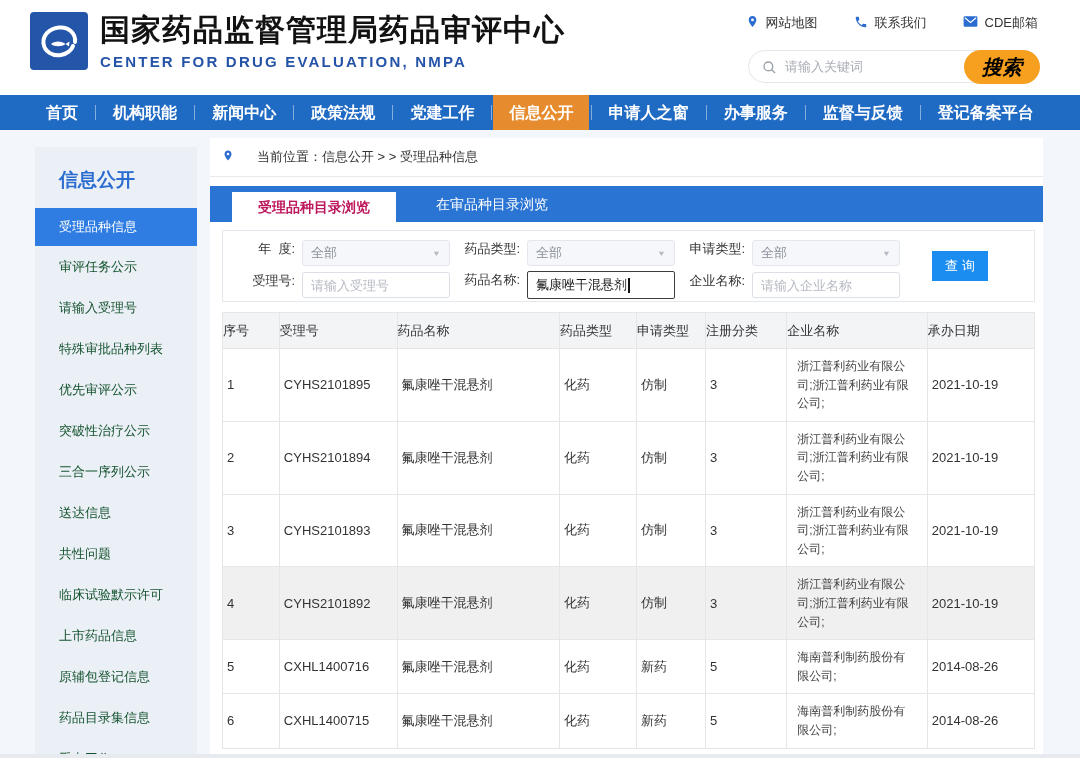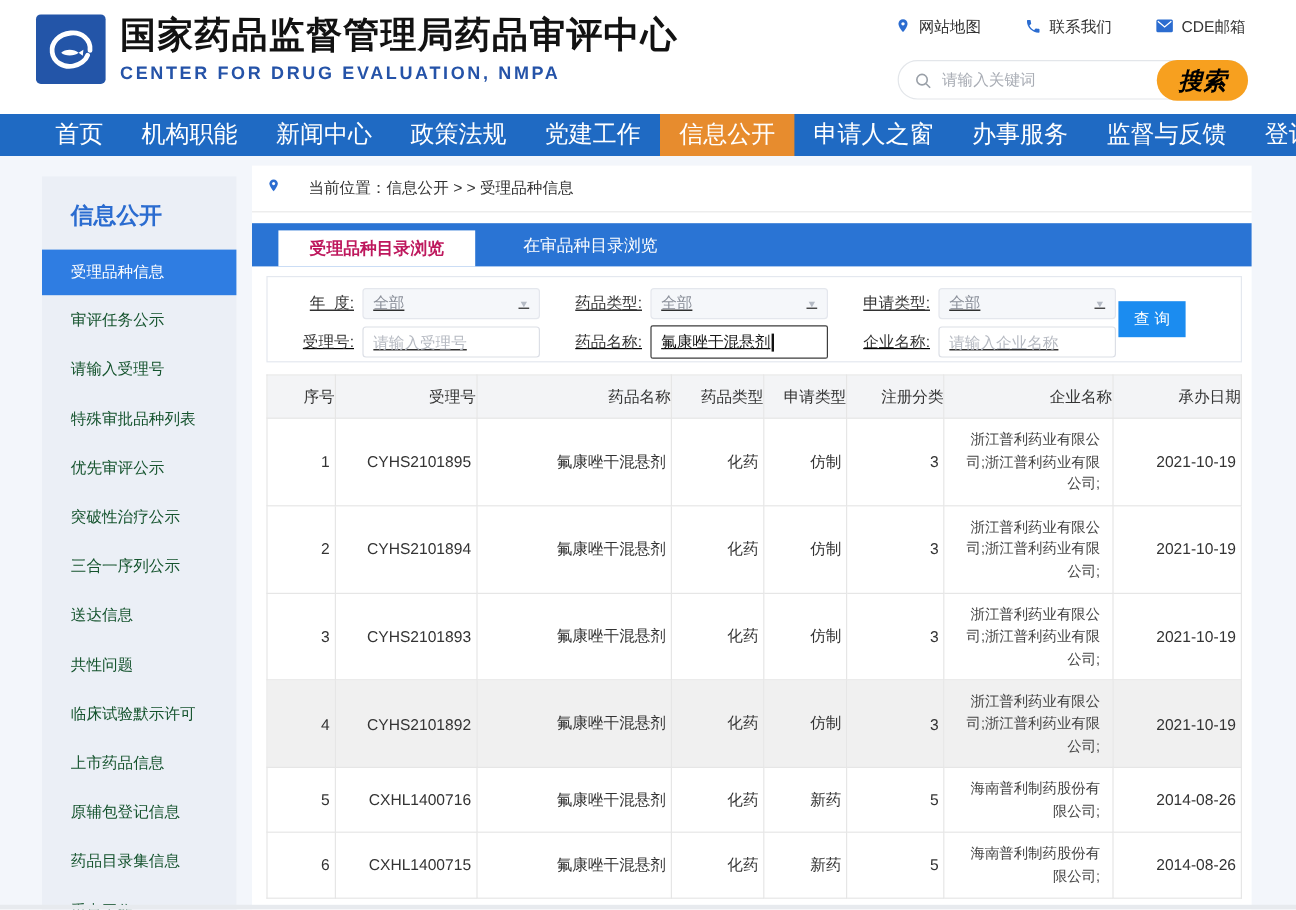--- a/index.html
+++ b/index.html
@@ -16,21 +16,21 @@
   .quick-links { position:absolute; right:42px; top:14px; display:flex; gap:36px; align-items:center; }
   .quick-link { display:flex; align-items:center; gap:7px; font-size:13px; color:#333; cursor:pointer; }
   .search-bar { position:absolute; right:40px; top:50px; width:292px; height:33px; border:1px solid #e3e6ea; border-radius:17px; background:#fff; }
   .search-bar .mag { position:absolute; left:13px; top:9px; }
   .search-bar input { position:absolute; left:36px; top:1px; height:29px; width:170px; border:none; outline:none; font-size:13px; color:#333; font-family:inherit; }
   .search-bar input::placeholder { color:#a9adb5; }
   .search-btn { position:absolute; right:-1px; top:-1px; width:76px; height:34px; border:none; border-radius:17px; background:#f7a01f; color:#000000; font-size:20px; font-weight:bold; cursor:pointer; font-family:inherit;font-style:italic; }
 
   
   .main-nav { position:absolute; top:95px; left:0; width:1080px; height:35px; background:#1f6ac3; display:flex; align-items:center; padding:0 30px; justify-content:space-between; }
-  .nav-item { color:#fff; font-size:20px; font-weight:normal; height:35px; line-height:35px; padding:0 16px; white-space:nowrap; cursor:pointer; }
+  .nav-item { color:#fff; font-size:16px; font-weight:bold; height:35px; line-height:35px; padding:0 16px; white-space:nowrap; cursor:pointer; }
   .nav-item.active { background:#e78c2e; }
   .nav-sep { width:1px; height:15px; background:rgba(255,255,255,.45); }
 
   
   .content { position:absolute; top:130px; left:0; width:1080px; height:628px; }
 
   .sidebar { position:absolute; left:35px; top:17px; width:162px; bottom:-4px; background:#ebeff6; padding-top:20px; }
   .sidebar-title { font-size:19px; font-weight:bold; color:#2b6cd0; padding-left:24px; margin-bottom:15px; }
   .sidebar-menu { list-style:none; }
   .sidebar-item { height:41px; line-height:41px; padding-left:24px; font-size:13px; color:#14532d; cursor:pointer; white-space:nowrap; }
@@ -41,35 +41,35 @@
   .breadcrumb { height:39px; display:flex; align-items:center; gap:23px; padding-left:12px; border-bottom:1px solid #e9e9e9; }
   .breadcrumb-text { font-size:13px; color:#333; }
 
   .tab-bar { margin-top:9px; height:36px; background:#2a74d4; display:flex; align-items:flex-end; }
   .tab { font-size:14px; color:#fff; height:36px; line-height:36px; padding:0 26px; cursor:pointer; white-space:nowrap; }
   .tab.active { background:#fff; color:#be185d; font-weight:bold; height:30px; line-height:30px; margin-left:22px; }
   .tab.inactive { margin-left:14px; }
 
   .filter-box { position:relative; margin:8px 8px 0 12px; height:72px; border:1px solid #e4e8ef; padding:8px 0 0 6px; }
   .filter-row { display:flex; align-items:center; height:28px; }
-  .filter-field { display:flex; align-items:center; margin-right:19px;text-decoration:underline; }
+  .filter-field { display:flex; align-items:flex-start; margin-right:4px; }
   .filter-label { width:66px; text-align:right; font-size:13px; color:#333; margin-right:7px; white-space:pre; }
   .select-box { width:148px; height:26px; background:#f5f7fa; border:1px solid #e4e7ed; border-radius:3px; display:flex; align-items:center; justify-content:space-between; padding:0 8px; cursor:not-allowed; }
   .select-box .sel-text { font-size:13px; color:#8a8f99; }
   .select-box .caret { font-size:9px; color:#b4bac4; transform:scaleY(.85); }
   .text-input { width:148px; height:26px; border:1px solid #dcdfe6; border-radius:3px; padding:0 8px; font-size:13px; color:#333; outline:none; font-family:inherit; }
   .text-input::placeholder { color:#b6bac2; }
   .input-focused { width:148px; height:28px; border:1px solid #3d3d3d; border-radius:2px; display:flex; align-items:center; padding:0 8px; background:#fff; }
   .input-focused .val { font-size:13px; color:#1a1a1a; }
   .text-cursor { display:inline-block; width:1.5px; height:15px; background:#111; margin-left:1px; }
   .query-btn { position:absolute; right:46px; top:50%; transform:translateY(-50%); width:56px; height:30px; background:#1b8cf0; border:none; border-radius:0; color:#fff; font-size:13px; letter-spacing:4px; padding-left:4px; cursor:pointer; font-family:inherit; }
 
   
   .result-table { margin:10px 8px 0 12px; width:calc(100% - 20px); border-collapse:collapse; table-layout:fixed; }
-  .result-table th, .result-table td { border:1px solid #e6e6e6; text-align:right; vertical-align:middle; }
+  .result-table th, .result-table td { border:1px solid #e6e6e6; text-align:left; vertical-align:middle; }
   .result-table th { height:36px; background:#f3f4f6; font-size:13px; font-weight:400; color:#333; }
   .result-table td { font-size:13px; color:#333; padding:8px 4px; }
   .result-table td.col-6 { font-size:12px; color:#444; line-height:1.55; padding:8px 10px; }
   .result-table tr.tall td { height:66px; }
   .result-table tr.short td { height:52px; }
   .result-table tr.hovered td { background:#f0f0f0; }
 
   .bottom-strip { position:absolute; left:0; bottom:0; width:1080px; height:4px; background:#e7eaee; }
 </style>
 </head>

